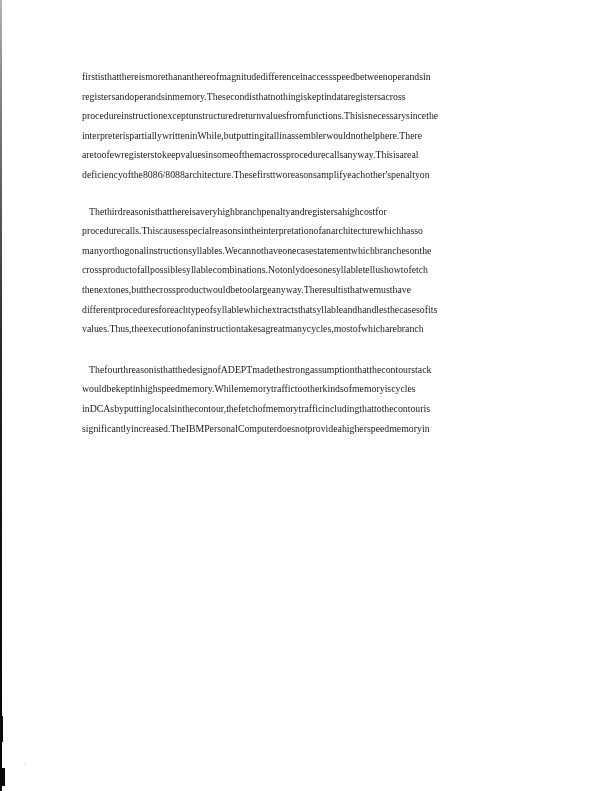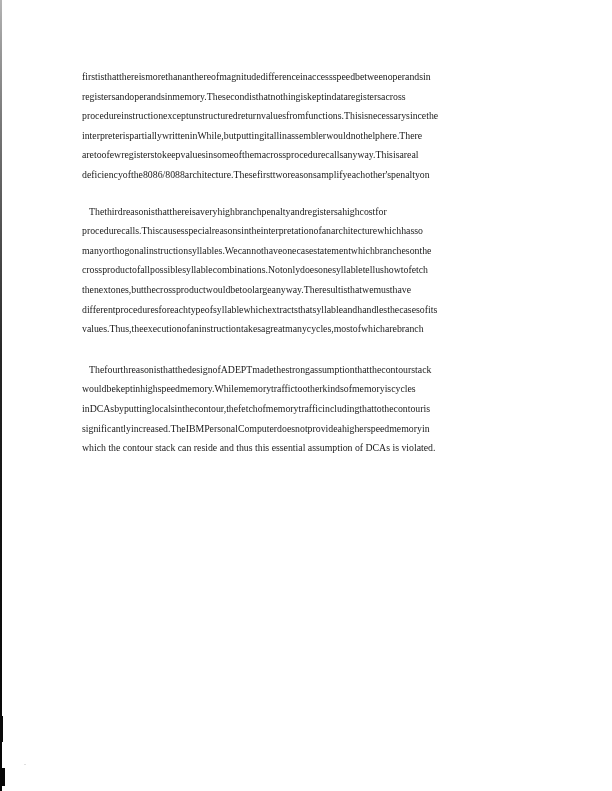--- a/index.html
+++ b/index.html
@@ -396,21 +396,20 @@
           <span>Computer</span>
           <span>does</span>
           <span>not</span>
           <span>provide</span>
           <span>a</span>
           <span>higher</span>
           <span>speed</span>
           <span>memory</span>
           <span>in</span>
         </div>
-        <div class="line last">which the contour stack can reside and thus this essential assumption of DCAs is violated.</div>
       </div>
     </div>
 
   <div class="speck speck-1"></div>
   <div class="speck speck-2"></div>
   <div class="speck speck-3"></div>
   <div class="speck speck-4"></div>
   <div class="speck speck-5"></div>
 </div>
 

